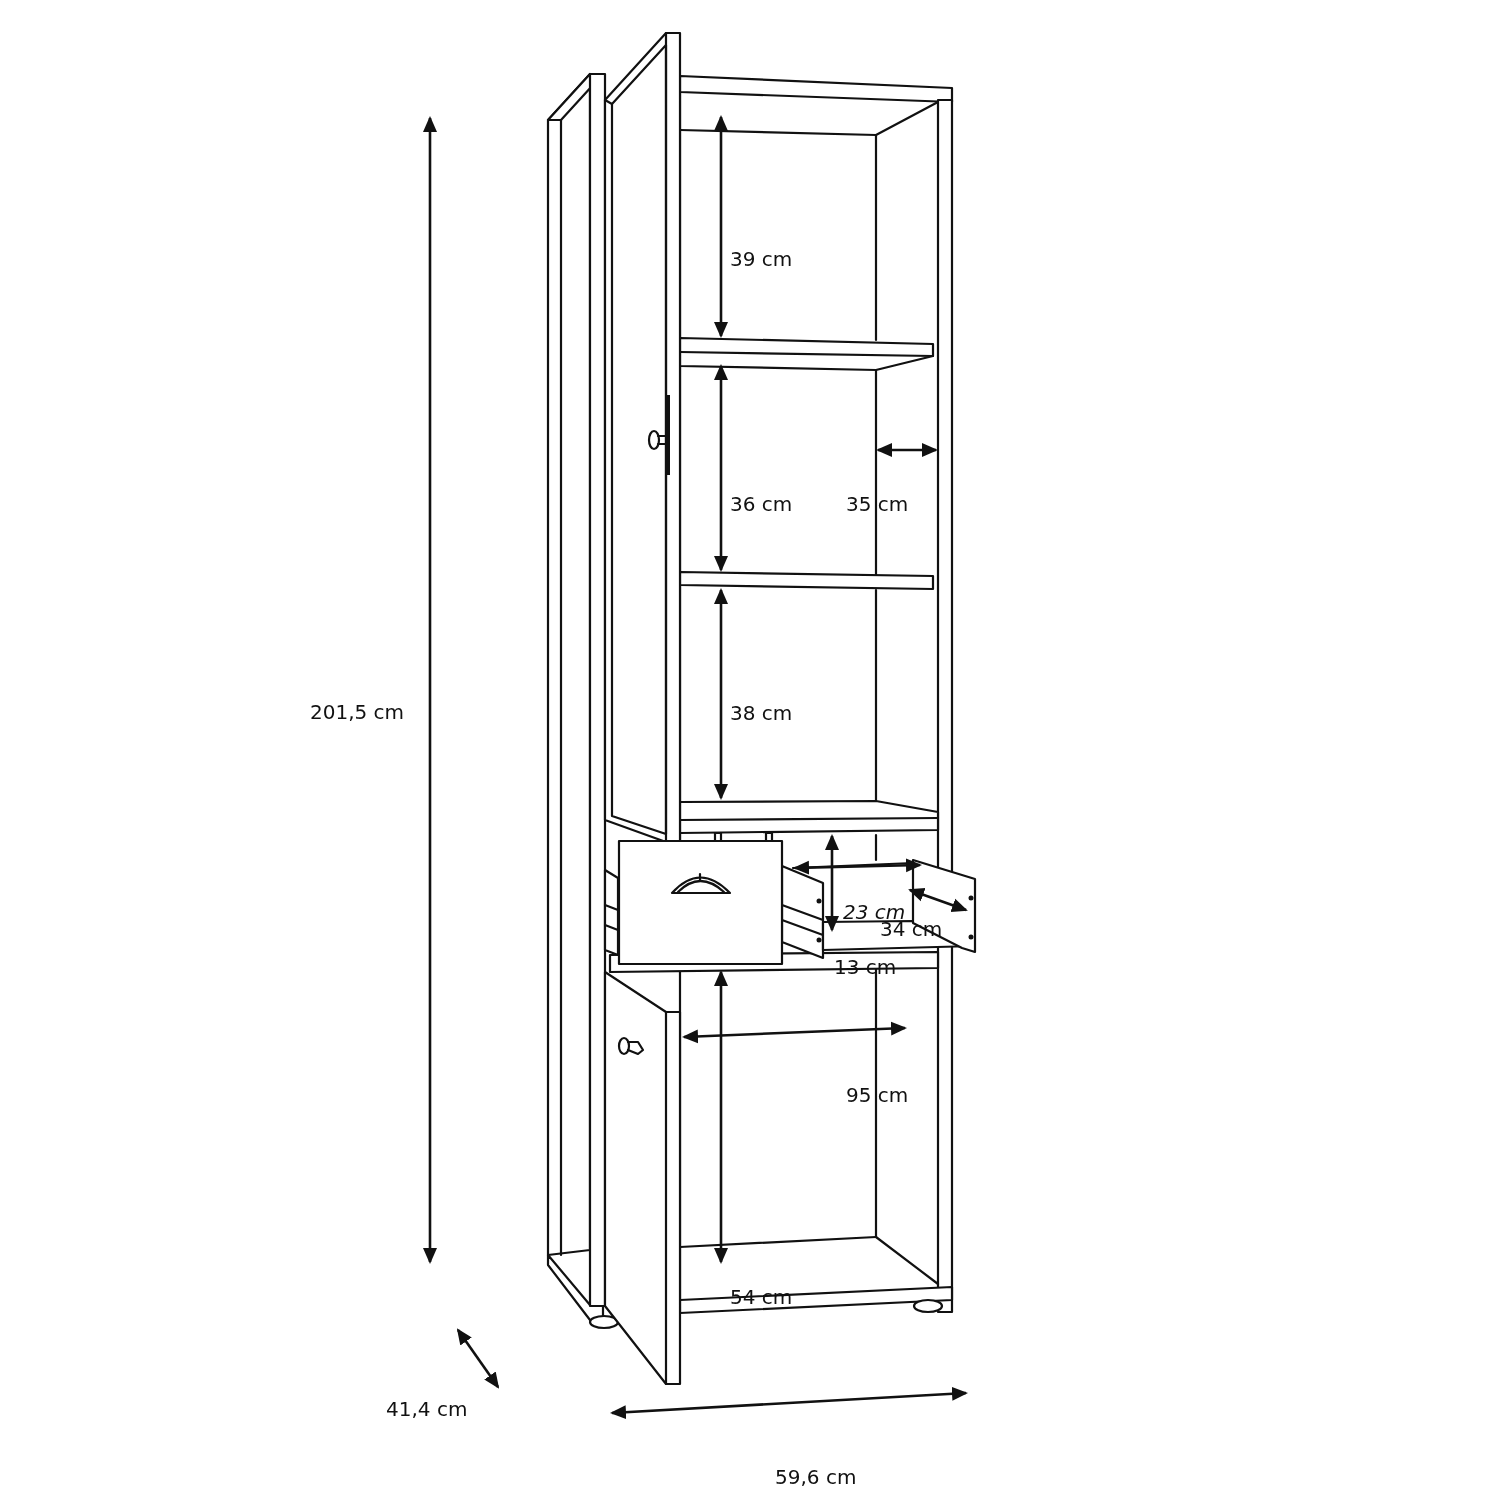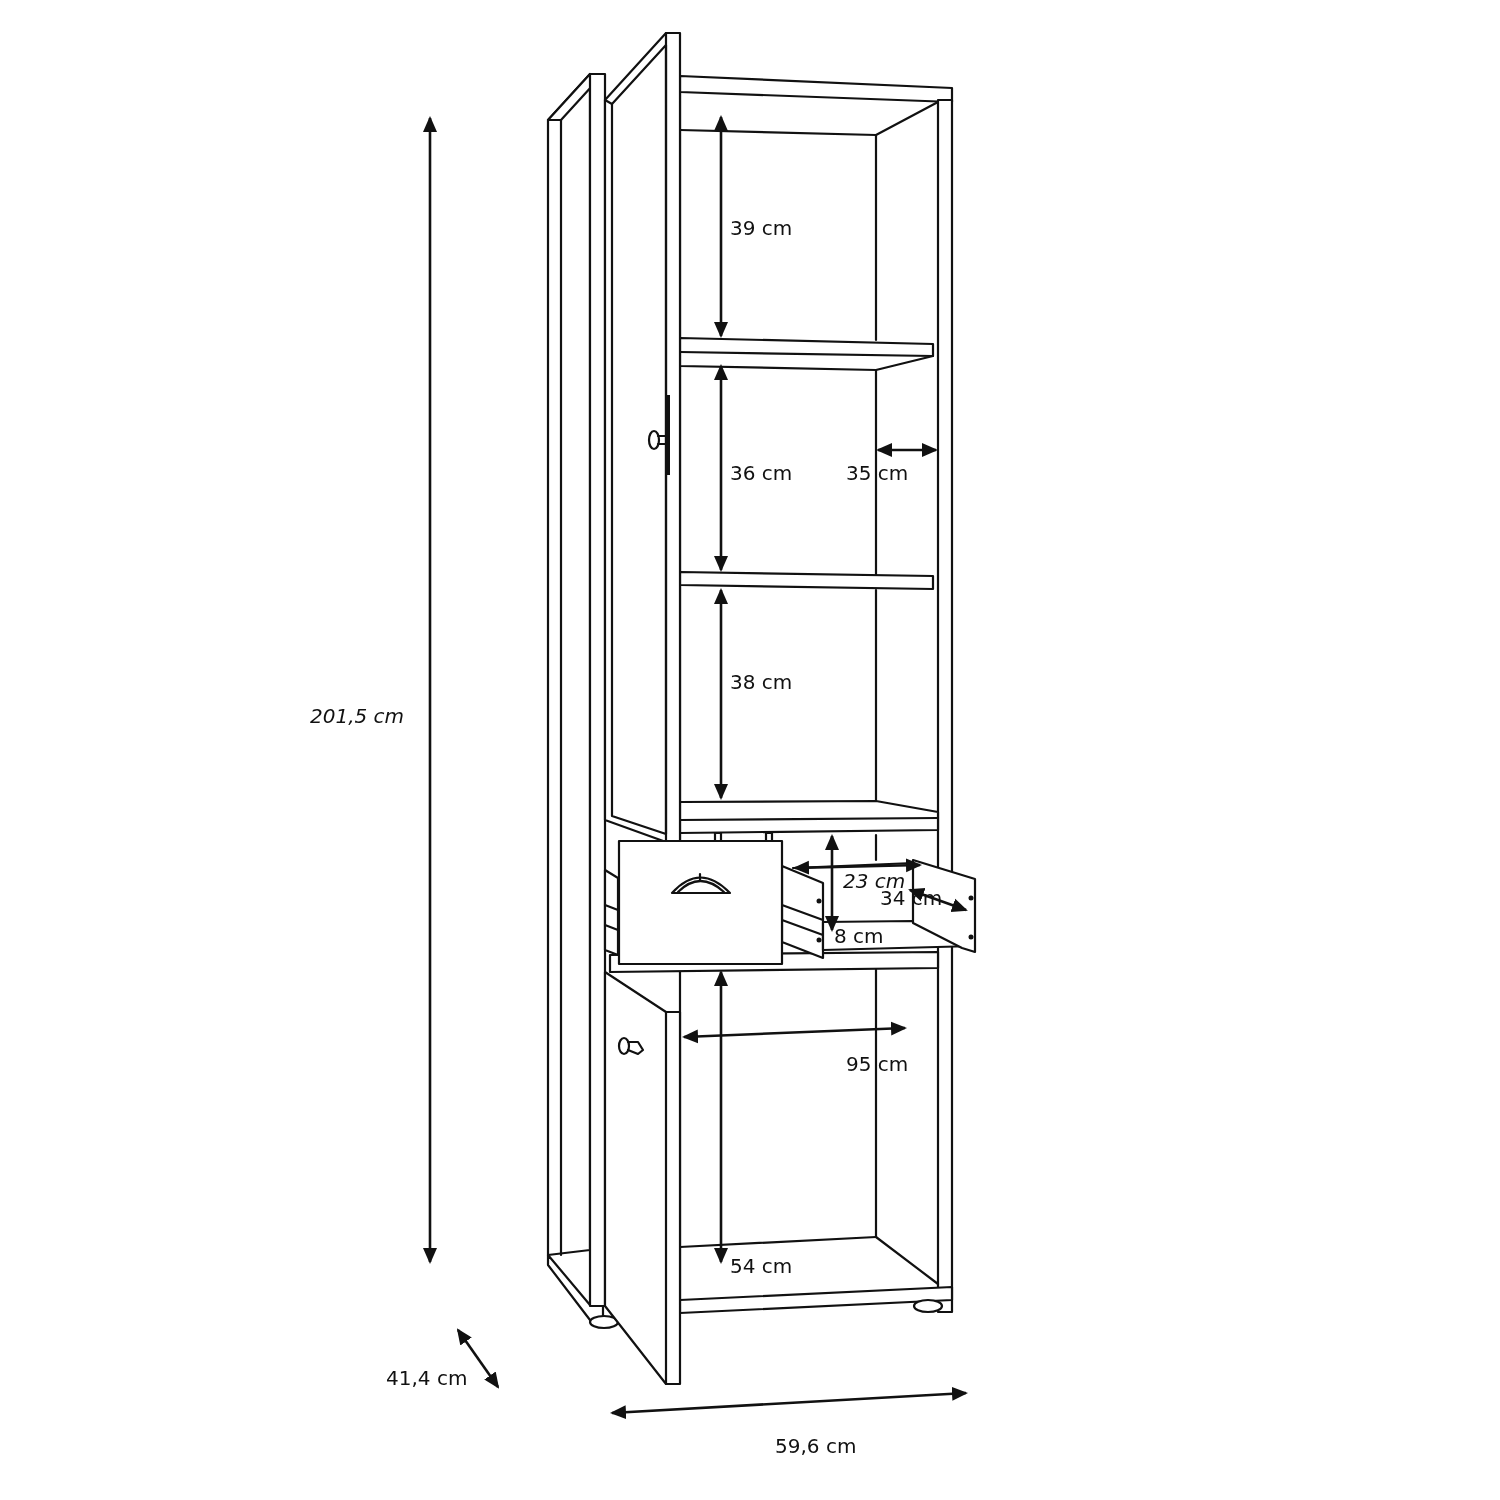--- a/index.html
+++ b/index.html
@@ -6,20 +6,21 @@
     body { width: 1500px; height: 1500px; position: relative; overflow: hidden; }
     #stage { position: absolute; left: 0; top: 0; width: 1500px; height: 1500px; }
     .dim-label {
       position: absolute;
       font-family: "DejaVu Sans", sans-serif;
       font-size: 20px;
       color: #111111;
       white-space: nowrap;
       line-height: 1;
       background: transparent;
+      margin-top: 31px;
     }
     svg .ln { stroke: #111; stroke-width: 2.2; fill: none; stroke-linejoin: round; stroke-linecap: round; }
     svg .fill-w { fill: #fff; }
     svg .arr { stroke: #111; stroke-width: 2.6; fill: none; }
     svg .head { fill: #111; stroke: none; }
   </style>
 </head>
 <body>
 
 <div id="stage">
@@ -155,28 +156,28 @@
 
       <line class="arr" x1="910" y1="890" x2="966" y2="910" marker-start="url(#ahL)" marker-end="url(#ahL)"></line>
 
       <line class="arr" x1="684" y1="1037" x2="905" y2="1028" marker-start="url(#ahL)" marker-end="url(#ahL)"></line>
 
       <line class="arr" x1="721" y1="972" x2="721" y2="1262" marker-start="url(#ahL)" marker-end="url(#ahL)"></line>
     </g>
   </svg>
 
   
-  <span class="dim-label" style="left:310px; top:706px;font-style:italic;">201,5 cm</span>
+  <span class="dim-label" style="left:310px; top:671px;">201,5 cm</span>
   <span class="dim-label" style="left:386px; top:1368px;">41,4 cm</span>
   <span class="dim-label" style="left:775px; top:1436px;">59,6 cm</span>
 
   <span class="dim-label" style="left:730px; top:218px;">39 cm</span>
   <span class="dim-label" style="left:730px; top:463px;">36 cm</span>
   <span class="dim-label" style="left:846px; top:463px;">35 cm</span>
   <span class="dim-label" style="left:730px; top:672px;">38 cm</span>
 
   <span class="dim-label" style="left:843px; top:871px;font-style:italic;">23 cm</span>
   <span class="dim-label" style="left:880px; top:888px;">34 cm</span>
-  <span class="dim-label" style="left:834px; top:926px;">8 cm</span>
+  <span class="dim-label" style="left:834px; top:926px;">13 cm</span>
 
   <span class="dim-label" style="left:846px; top:1054px;">95 cm</span>
   <span class="dim-label" style="left:730px; top:1256px;">54 cm</span>
 </div>
 
 </body></html>

